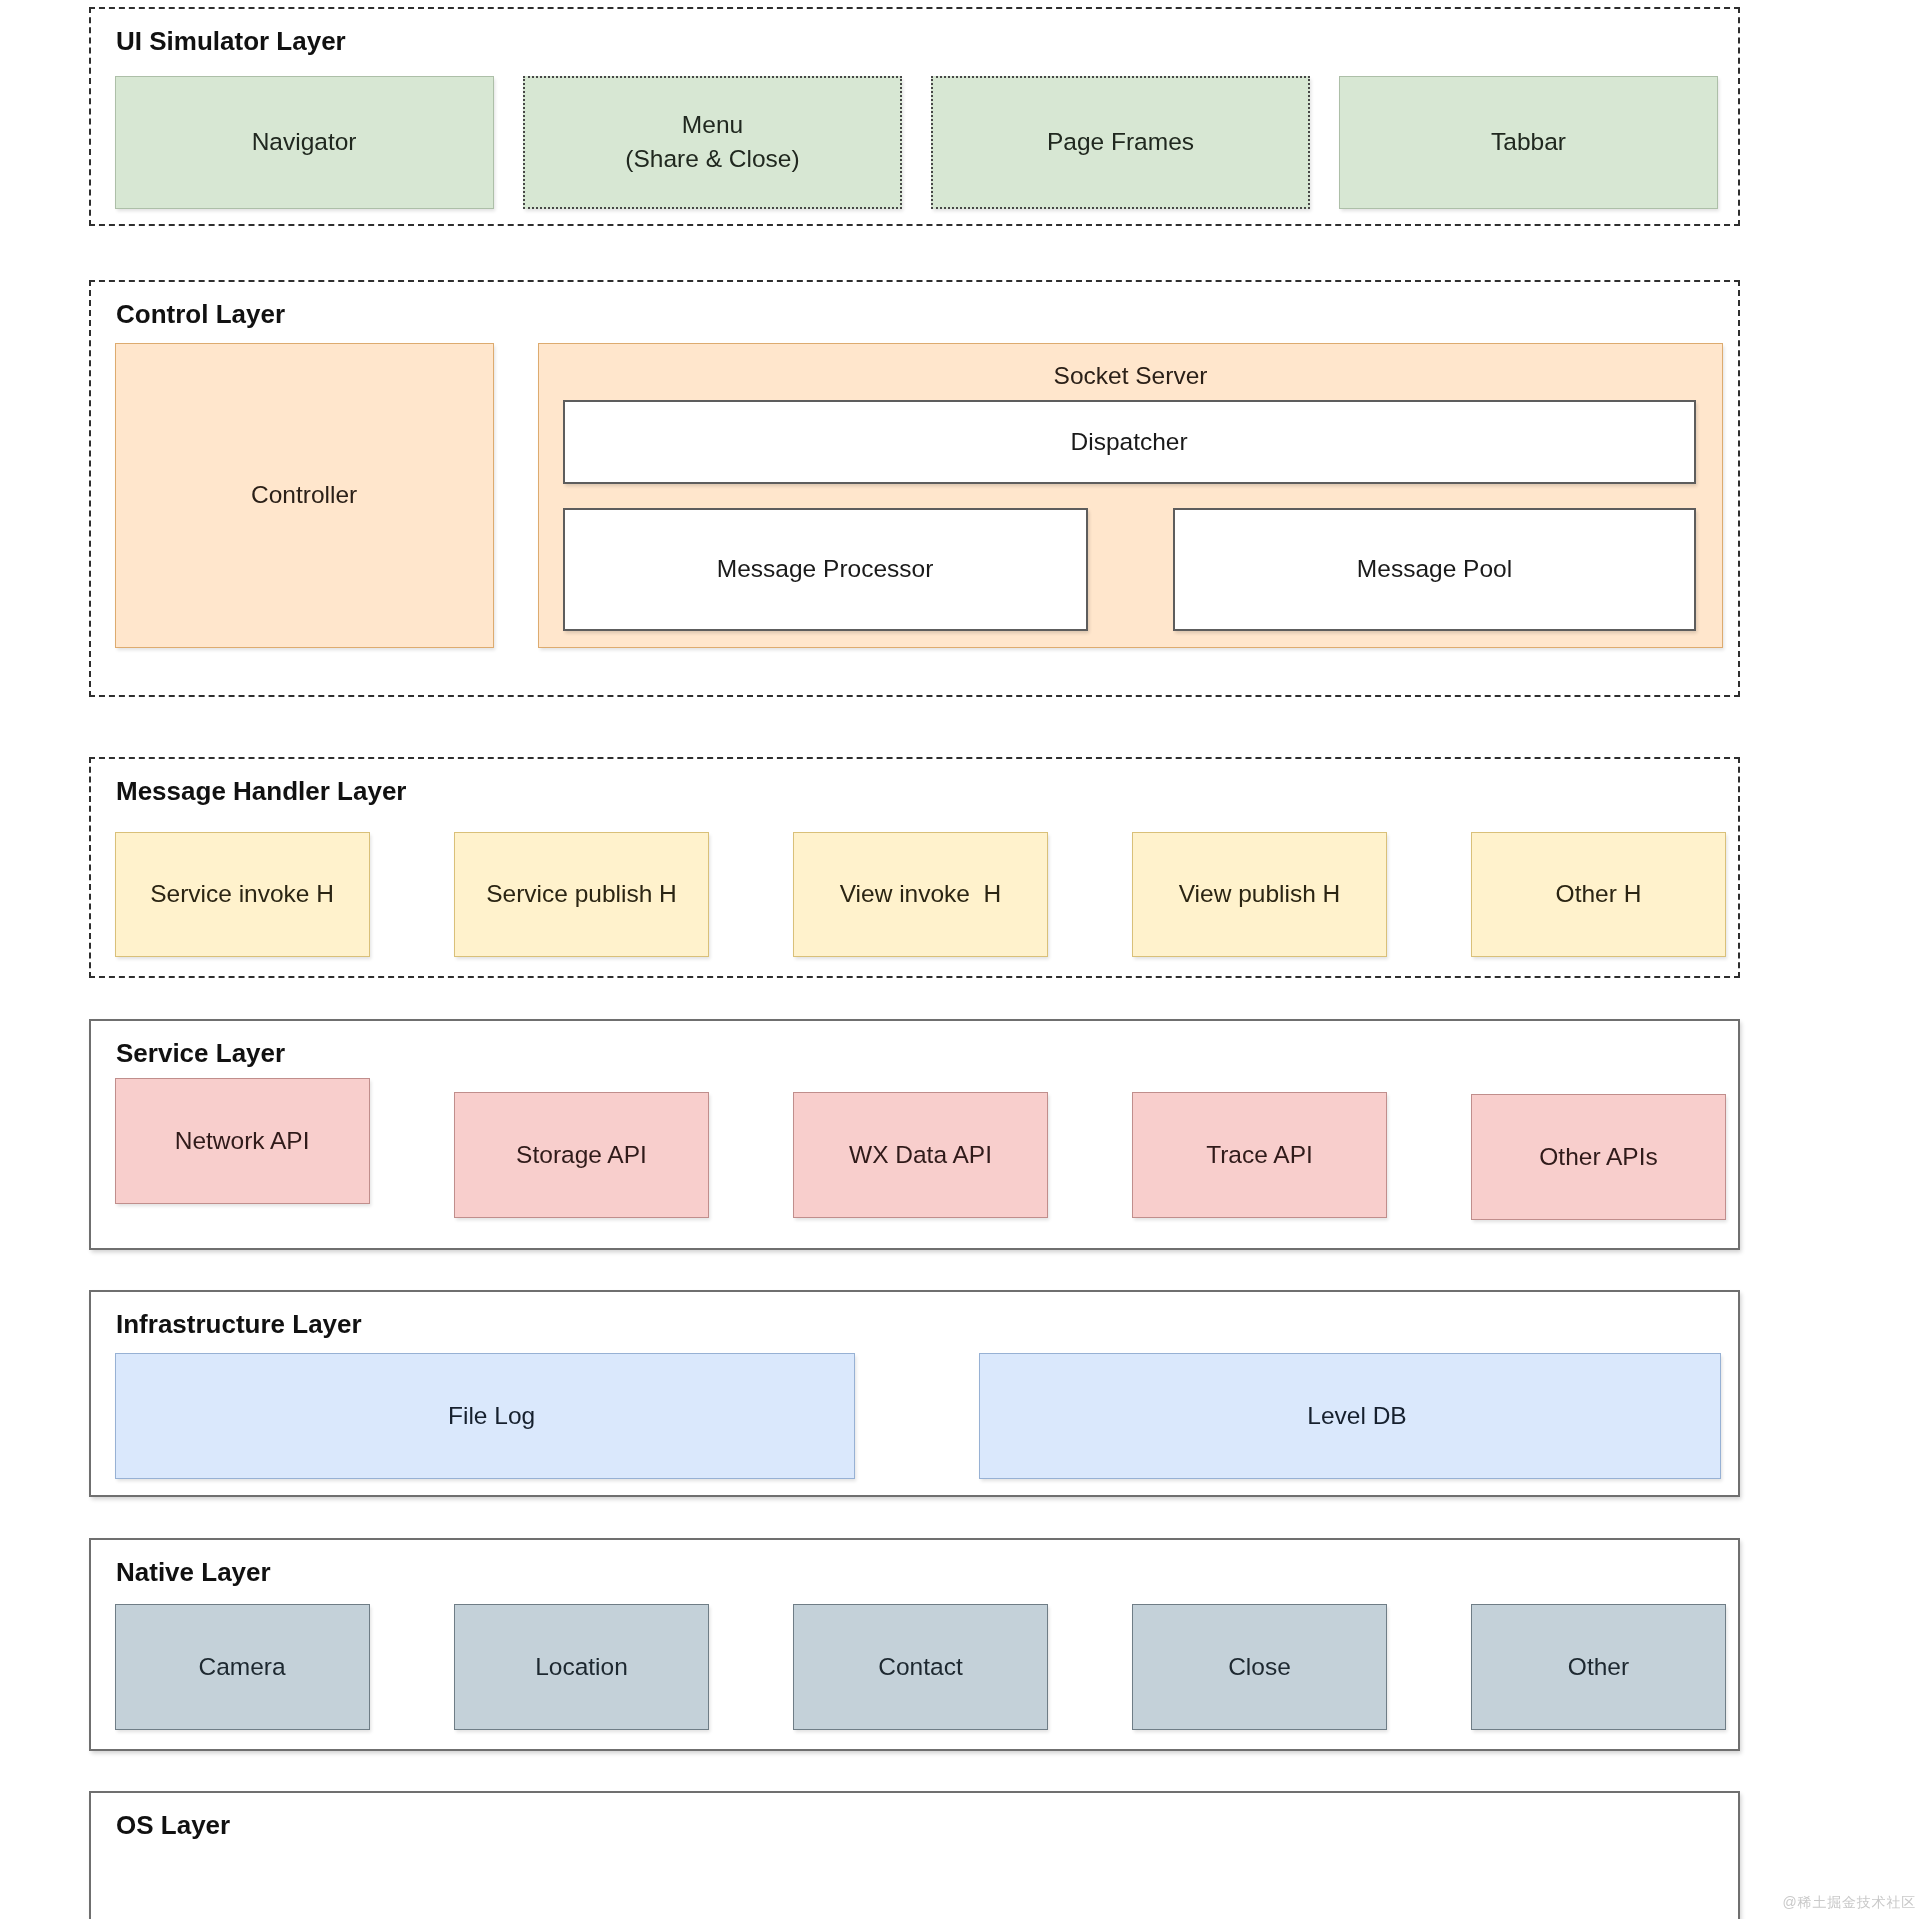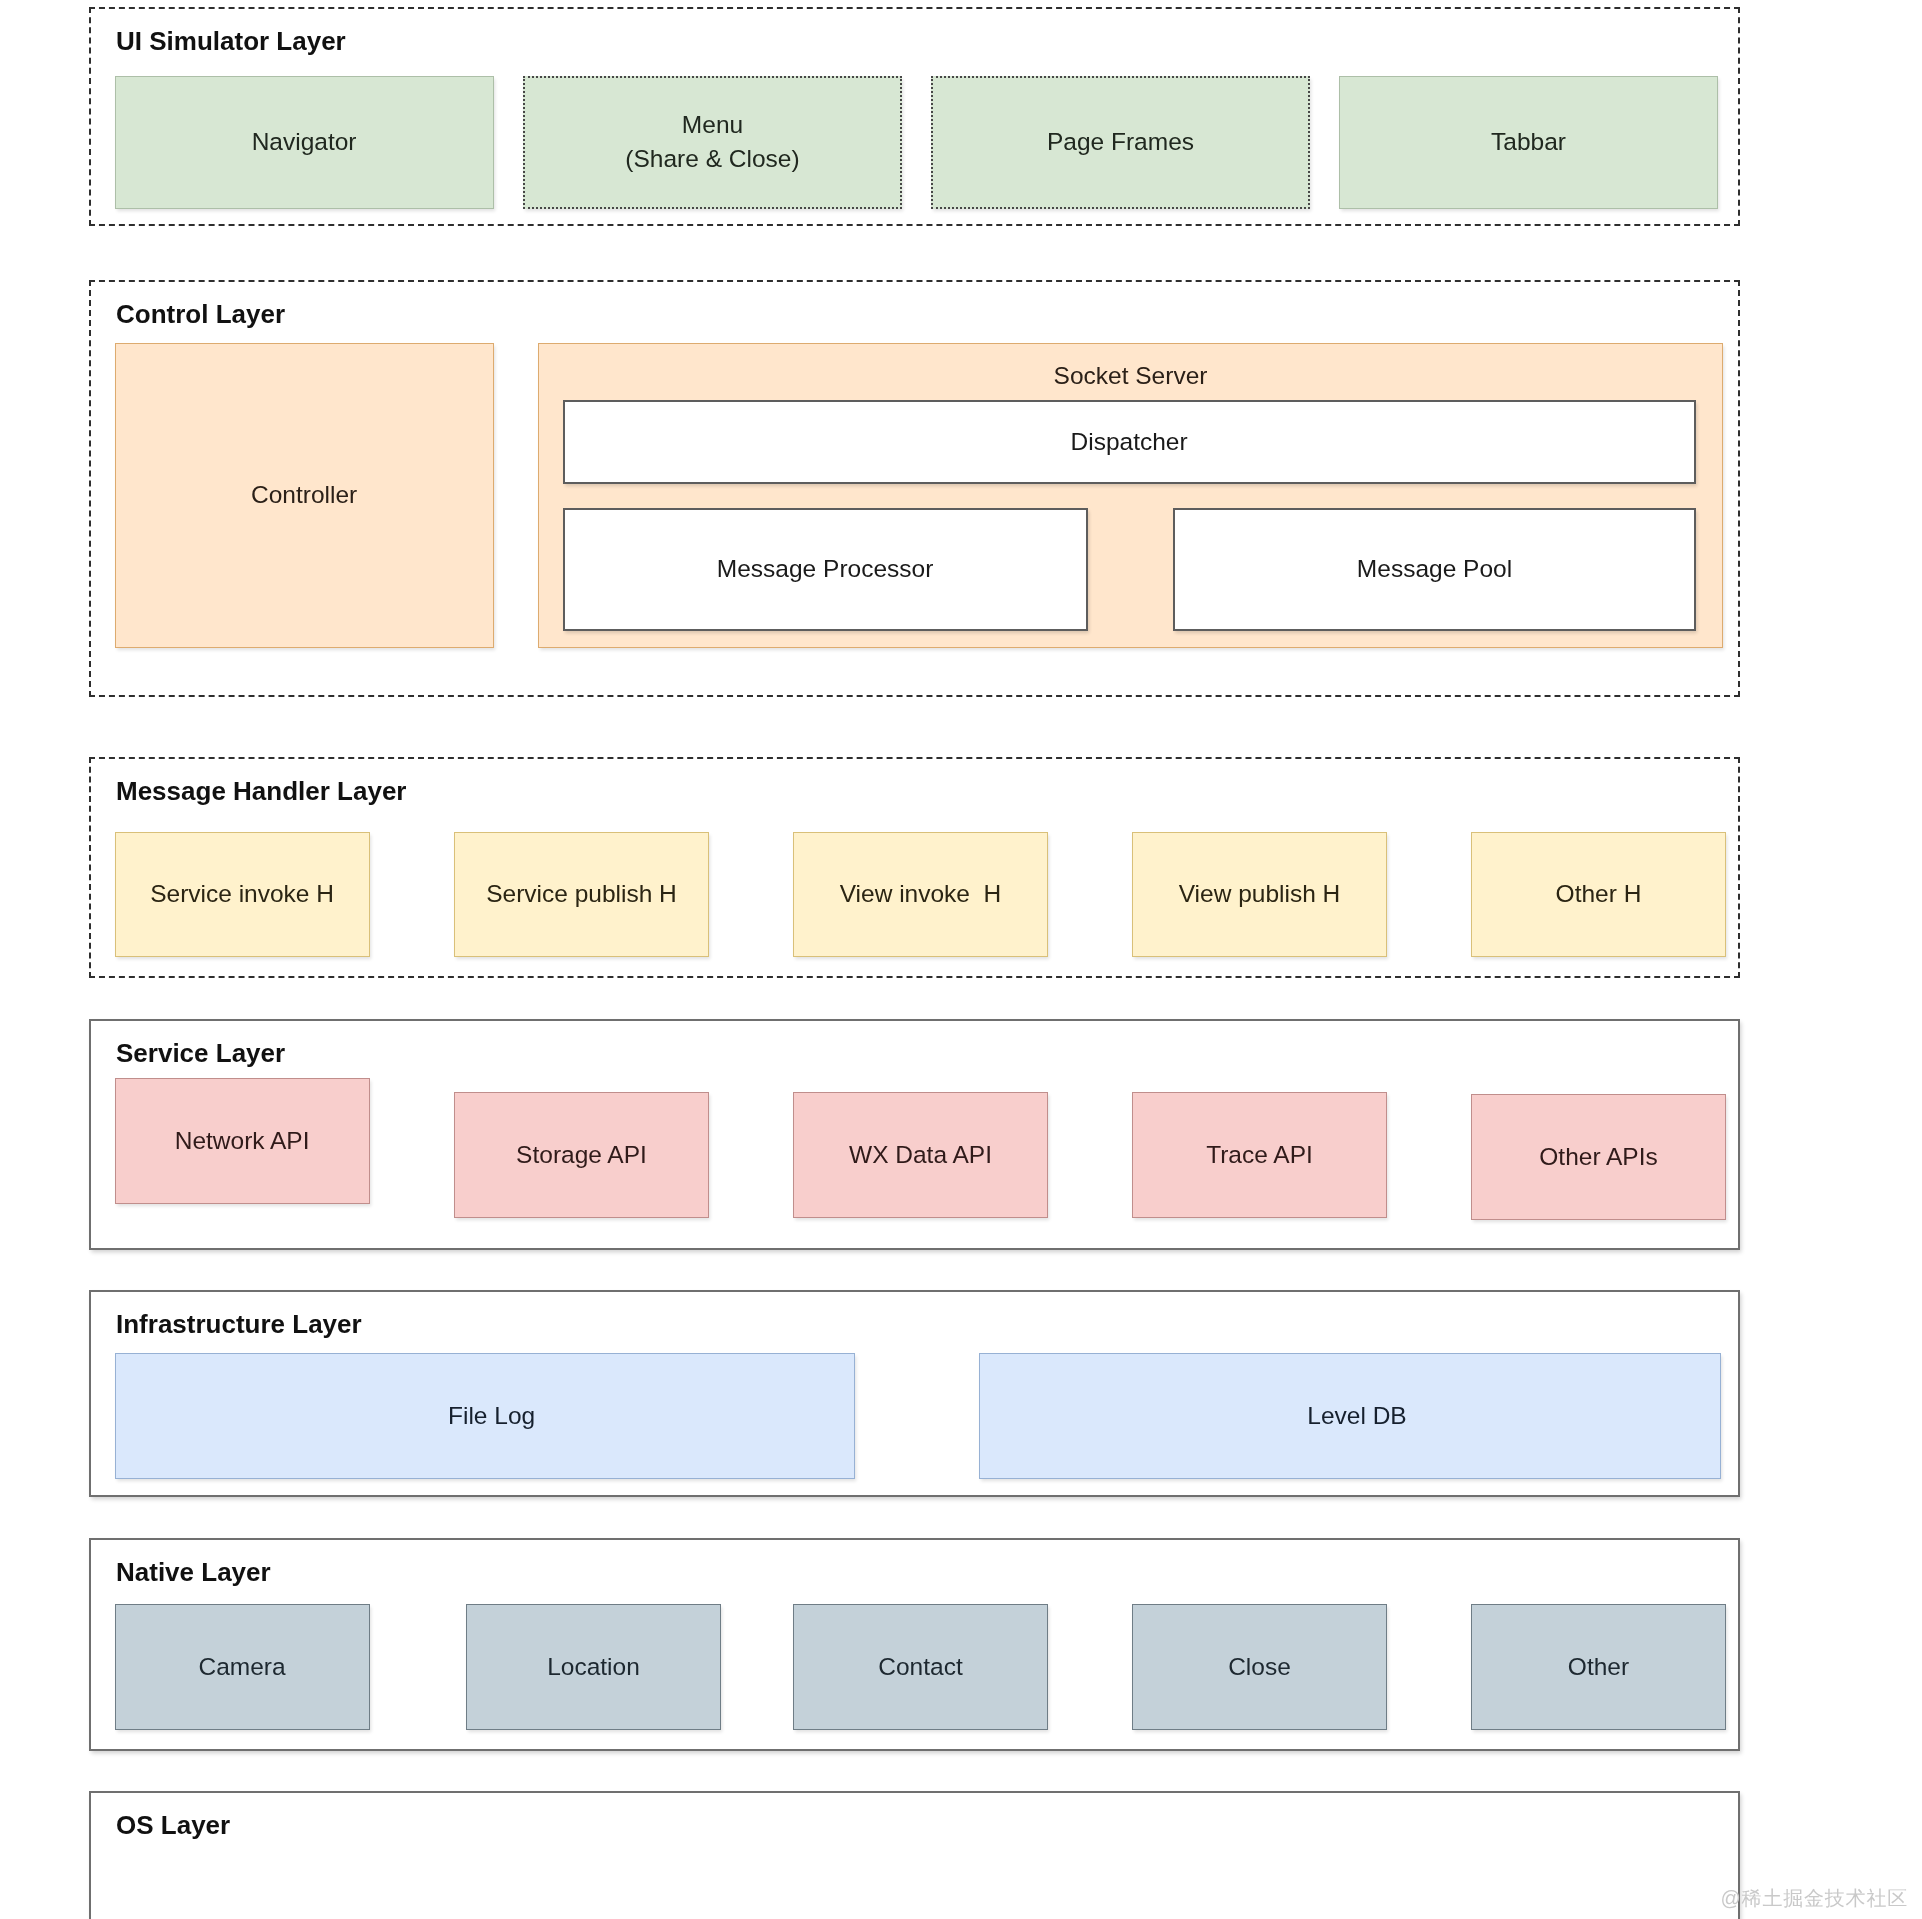--- a/index.html
+++ b/index.html
@@ -41,22 +41,22 @@
   .gray         { background:#c4d1d9; border:1.7px solid #6f7d86; color:#1d2830; }
   .white-box {
     background:#ffffff; border:2.5px solid #5d5d5d;
     box-shadow:1.7px 2.5px 3.4px rgba(0,0,0,0.15); color:#1a1a1a;
   }
   .socket-title {
     position:absolute; top:15px; left:0; right:0;
     text-align:center; font-size:24.5px; color:#2b2018;
   }
   .watermark {
-    position:absolute; right:15px; bottom:6.7px;
-    font-size:20px; color:#c9c9c9; letter-spacing:0.8px;
+    position:absolute; right:7px; bottom:6.7px;
+    font-size:14px; color:#c9c9c9; letter-spacing:0.8px;
   }
 </style>
 </head>
 <body>
 
 <div class="canvas">
 
   <div class="layer dashed" style="top:6.7px; height:219px;">
     <div class="layer-title">UI Simulator Layer</div>
     <div class="box green" style="left:23.6px;  top:67px; width:379px; height:133px;">Navigator</div>
@@ -97,21 +97,21 @@
 
   <div class="layer solid" style="top:1290px; height:207px;">
     <div class="layer-title">Infrastructure Layer</div>
     <div class="box blue" style="left:23.6px;   top:61px; width:740px; height:126px;">File Log</div>
     <div class="box blue" style="left:888px; top:61px; width:742px; height:126px;">Level DB</div>
   </div>
 
   <div class="layer solid" style="top:1538px; height:213px;">
     <div class="layer-title">Native Layer</div>
     <div class="box gray" style="left:23.6px;   top:64px; width:255px; height:126px;">Camera</div>
-    <div class="box gray" style="left:363px;  top:64px; width:255px; height:126px;margin-left:12px;">Location</div>
+    <div class="box gray" style="left:363px;  top:64px; width:255px; height:126px;">Location</div>
     <div class="box gray" style="left:702px;  top:64px; width:255px; height:126px;">Contact</div>
     <div class="box gray" style="left:1041px; top:64px; width:255px; height:126px;">Close</div>
     <div class="box gray" style="left:1380px; top:64px; width:255px; height:126px;">Other</div>
   </div>
 
   <div class="layer solid" style="top:1791px; height:143px;">
     <div class="layer-title">OS Layer</div>
   </div>
 
   <div class="watermark">@稀土掘金技术社区</div>

